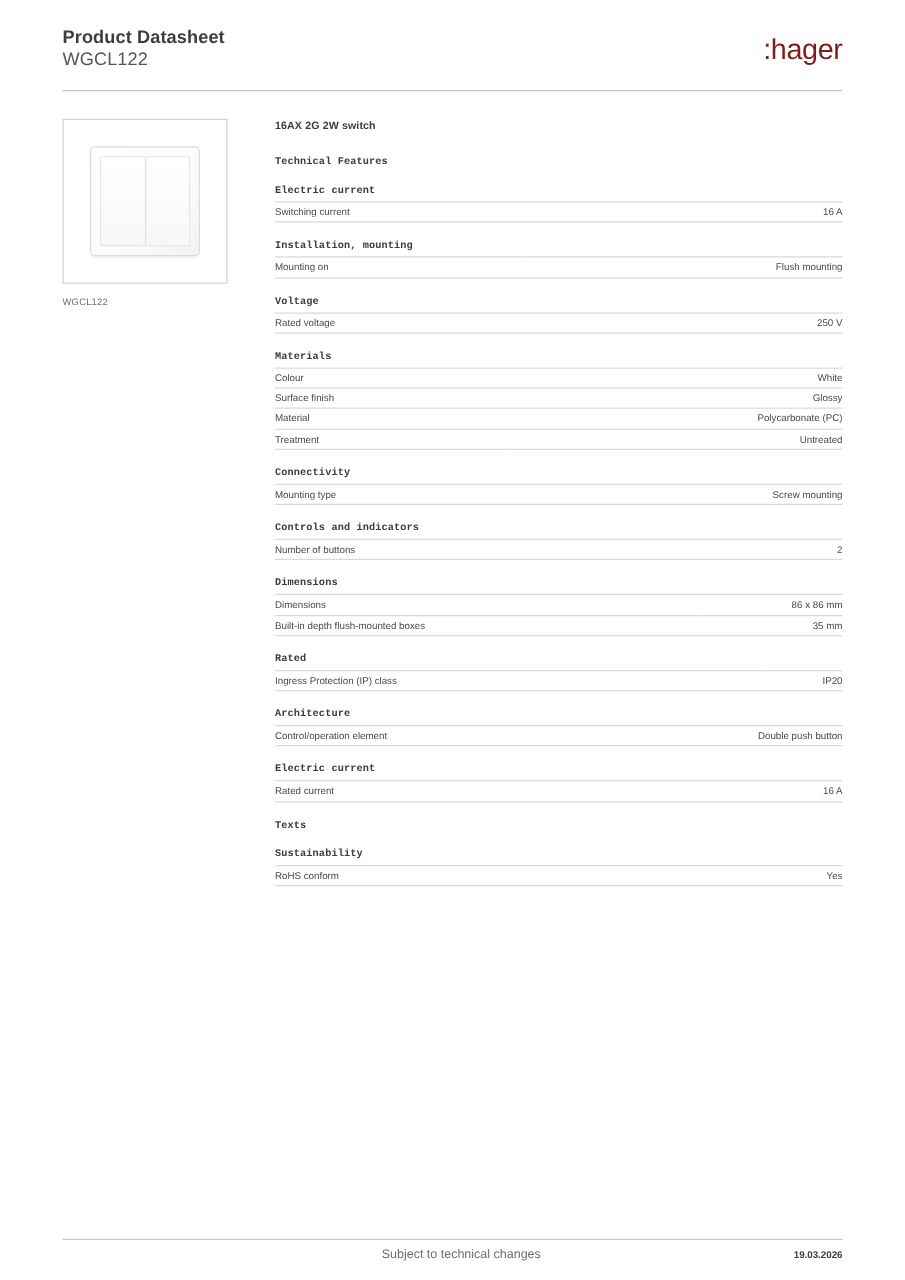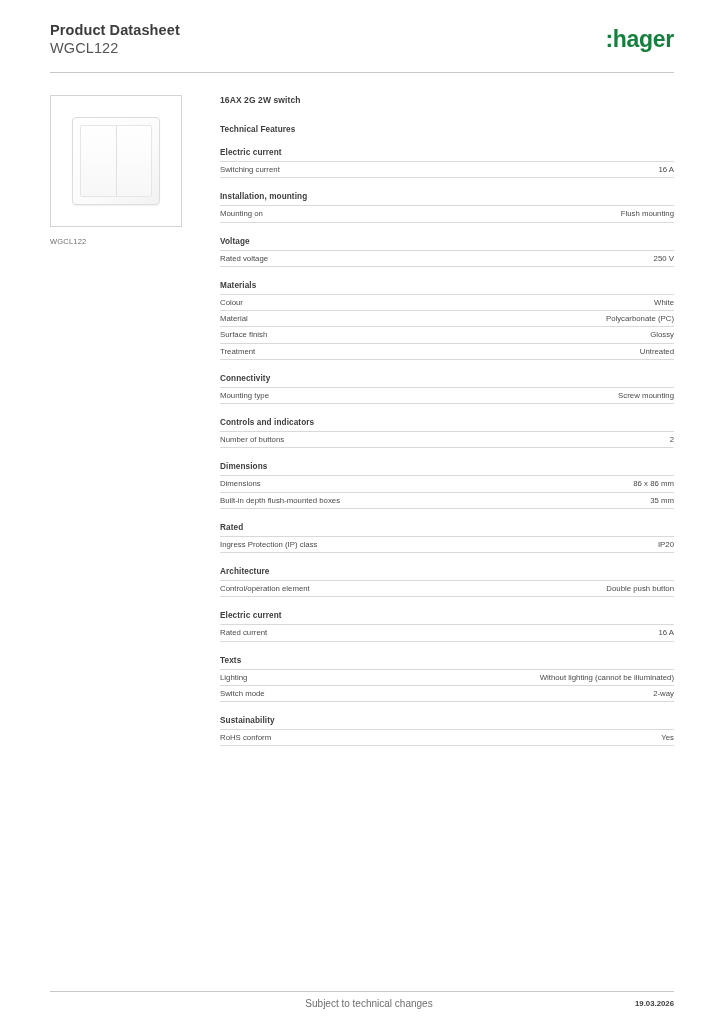--- a/index.html
+++ b/index.html
@@ -41,22 +41,22 @@
   }
   .doc-subtitle {
     font-size: 14.5px;
     font-weight: normal;
     color: #555555;
     letter-spacing: 0.1px;
     margin-top: 1px;
   }
   .logo {
     font-size: 23px;
-    font-weight: bold;
-    color: #15803d;
+    font-weight: normal;
+    color: #7f1d1d;
     letter-spacing: -0.3px;
     padding-top: 4px;
   }
   .header-rule {
     border-bottom: 1px solid #c8c8c8;
     margin-top: 15px;
   }
 
   
   .content {
@@ -123,20 +123,21 @@
     margin-bottom: 20px;
     letter-spacing: 0.1px;
   }
   .section-heading {
     font-size: 8.2px;
     font-weight: bold;
     color: #3c3c3c;
     margin-top: 14px;
     margin-bottom: 4px;
     letter-spacing: 0.1px;
+    font-family: Liberation Mono, monospace;
   }
   .spec-table {
     width: 100%;
     border-collapse: collapse;
   }
   .spec-table tr {
     border-top: 1px solid #d9d9d9;
   }
   .spec-table tr:last-child {
     border-bottom: 1px solid #d9d9d9;
@@ -248,28 +249,28 @@
             </tbody>
           </table>
           <div class="section-heading">Materials</div>
           <table class="spec-table">
             <tbody>
               <tr>
                 <td class="label">Colour</td>
                 <td class="value">White</td>
               </tr>
               <tr>
+                <td class="label">Surface finish</td>
+                <td class="value">Glossy</td>
+              </tr>
+              <tr>
                 <td class="label">Material</td>
                 <td class="value">Polycarbonate (PC)</td>
               </tr>
               <tr>
-                <td class="label">Surface finish</td>
-                <td class="value">Glossy</td>
-              </tr>
-              <tr>
                 <td class="label">Treatment</td>
                 <td class="value">Untreated</td>
               </tr>
             </tbody>
           </table>
           <div class="section-heading">Connectivity</div>
           <table class="spec-table">
             <tbody>
               <tr>
                 <td class="label">Mounting type</td>
@@ -320,32 +321,20 @@
           <div class="section-heading">Electric current</div>
           <table class="spec-table">
             <tbody>
               <tr>
                 <td class="label">Rated current</td>
                 <td class="value">16 A</td>
               </tr>
             </tbody>
           </table>
           <div class="section-heading">Texts</div>
-          <table class="spec-table">
-            <tbody>
-              <tr>
-                <td class="label">Lighting</td>
-                <td class="value">Without lighting (cannot be illuminated)</td>
-              </tr>
-              <tr>
-                <td class="label">Switch mode</td>
-                <td class="value">2-way</td>
-              </tr>
-            </tbody>
-          </table>
           <div class="section-heading">Sustainability</div>
           <table class="spec-table">
             <tbody>
               <tr>
                 <td class="label">RoHS conform</td>
                 <td class="value">Yes</td>
               </tr>
             </tbody>
           </table>
         </div>

